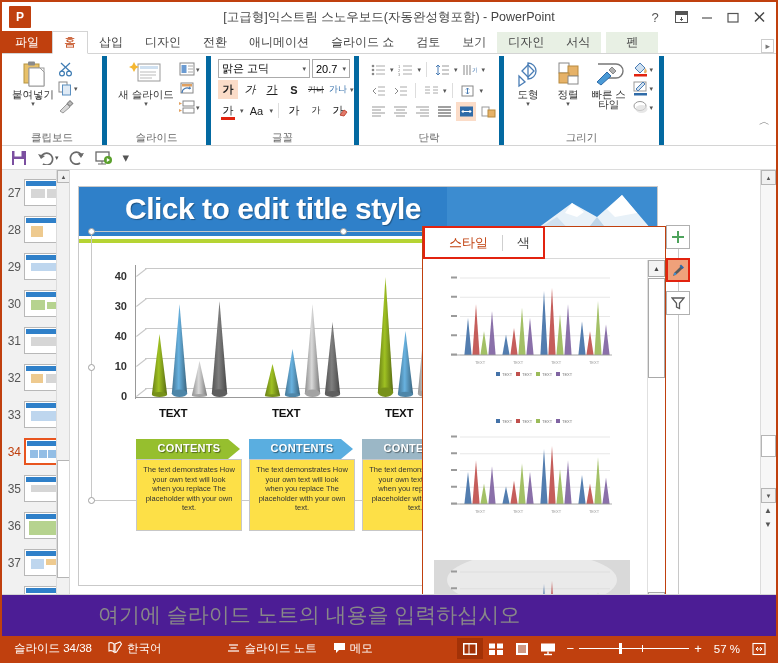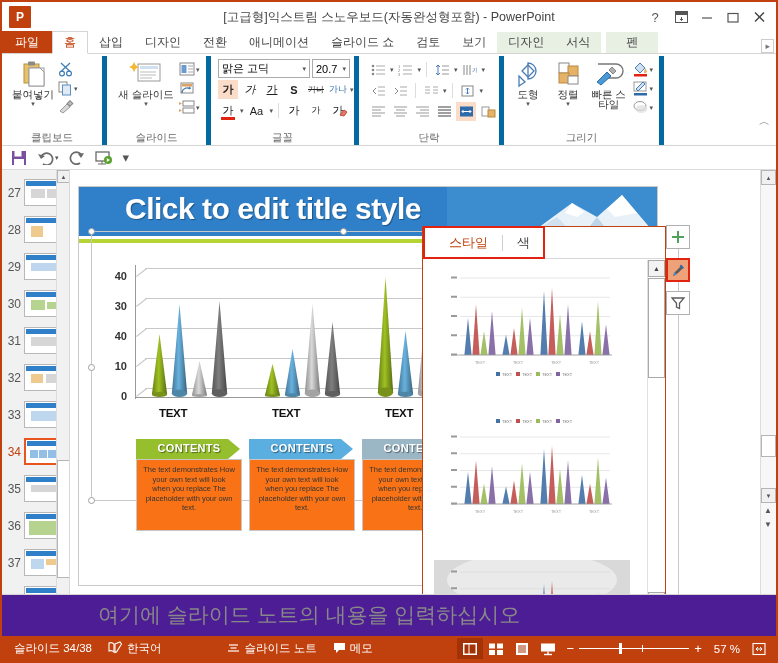--- a/index.html
+++ b/index.html
@@ -108,21 +108,21 @@
   .ytick { position:absolute; font-size:11px; font-weight:bold; color:#333; text-align:right; width:18px; }
   .gline { position:absolute; height:1px; background:#c8c8c8; }
   .cone { position:absolute; bottom:0; }
   .xlab { position:absolute; font-size:11.5px; font-weight:bold; color:#111; letter-spacing:-.3px;}
 
   
   .card { position:absolute; width:106px; }
   .cardhead { height:20px; position:relative; }
   .cardhead .txt { position:absolute; left:0; right:0; top:3px; text-align:center; font-size:11px;
                    font-weight:bold; color:#fff; text-shadow:1px 1px 1px rgba(0,0,0,.45); letter-spacing:.3px;}
-  .cardbody { border:1px solid #c7c7c7; background:#f97316; padding:5px 6px; font-size:7.5px; color:#333;
+  .cardbody { border:1px solid #c7c7c7; background:#fde047; padding:5px 6px; font-size:7.5px; color:#333;
               text-align:center; line-height:9.5px; height:72px; }
 
   
   .sidebtns { position:absolute; left:596px; top:55px; width:26px; }
   .sbtn { width:24px; height:24px; border:1px solid #b0b0b0; background:#fff; display:flex;
           align-items:center; justify-content:center; margin-bottom:9px; cursor:default; position:relative;}
   .sbtn.sel { background:#efa17a; border:2px solid #e2230f; }
   .connector { position:absolute; left:12px; width:1px; background:#c8c8c8; }
 
   

